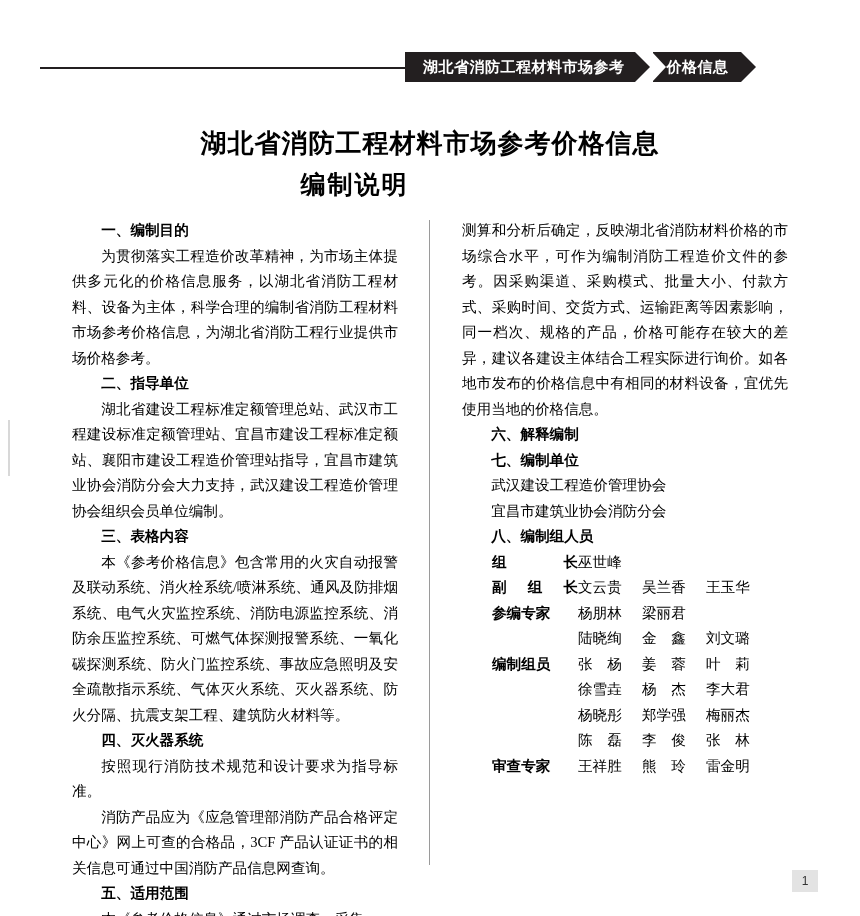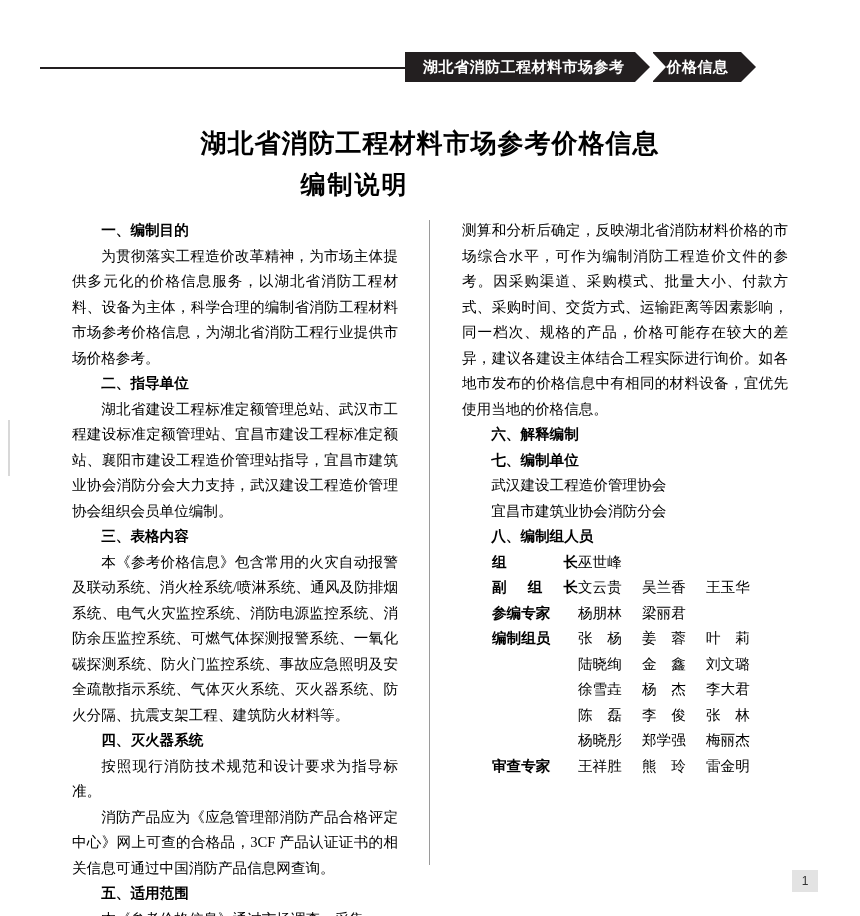--- a/index.html
+++ b/index.html
@@ -277,62 +277,62 @@
           <div class="staff-row">
             <div class="staff-label spread">
               <span>参编专家</span>
             </div>
             <div class="staff-names">
               <span class="staff-name">杨朋林</span>
               <span class="staff-name">梁丽君</span>
             </div>
           </div>
           <div class="staff-row">
+            <div class="staff-label">&nbsp;</div>
+            <div class="staff-names">
+              <span class="staff-name">陆晓绚</span>
+              <span class="staff-name">金　鑫</span>
+              <span class="staff-name">刘文璐</span>
+            </div>
+          </div>
+          <div class="staff-row">
             <div class="staff-label spread">
               <span>编制组员</span>
             </div>
             <div class="staff-names">
               <span class="staff-name">张　杨</span>
               <span class="staff-name">姜　蓉</span>
               <span class="staff-name">叶　莉</span>
             </div>
           </div>
           <div class="staff-row">
             <div class="staff-label">&nbsp;</div>
             <div class="staff-names">
-              <span class="staff-name">陆晓绚</span>
-              <span class="staff-name">金　鑫</span>
-              <span class="staff-name">刘文璐</span>
-            </div>
-          </div>
-          <div class="staff-row">
-            <div class="staff-label">&nbsp;</div>
-            <div class="staff-names">
               <span class="staff-name">徐雪垚</span>
               <span class="staff-name">杨　杰</span>
               <span class="staff-name">李大君</span>
             </div>
           </div>
           <div class="staff-row">
             <div class="staff-label">&nbsp;</div>
             <div class="staff-names">
+              <span class="staff-name">杨晓彤</span>
+              <span class="staff-name">郑学强</span>
+              <span class="staff-name">梅丽杰</span>
+            </div>
+          </div>
+          <div class="staff-row">
+            <div class="staff-label">&nbsp;</div>
+            <div class="staff-names">
               <span class="staff-name">陈　磊</span>
               <span class="staff-name">李　俊</span>
               <span class="staff-name">张　林</span>
             </div>
           </div>
           <div class="staff-row">
-            <div class="staff-label">&nbsp;</div>
-            <div class="staff-names">
-              <span class="staff-name">杨晓彤</span>
-              <span class="staff-name">郑学强</span>
-              <span class="staff-name">梅丽杰</span>
-            </div>
-          </div>
-          <div class="staff-row">
             <div class="staff-label spread">
               <span>审查专家</span>
             </div>
             <div class="staff-names">
               <span class="staff-name">王祥胜</span>
               <span class="staff-name">熊　玲</span>
               <span class="staff-name">雷金明</span>
             </div>
           </div>
         </div>

